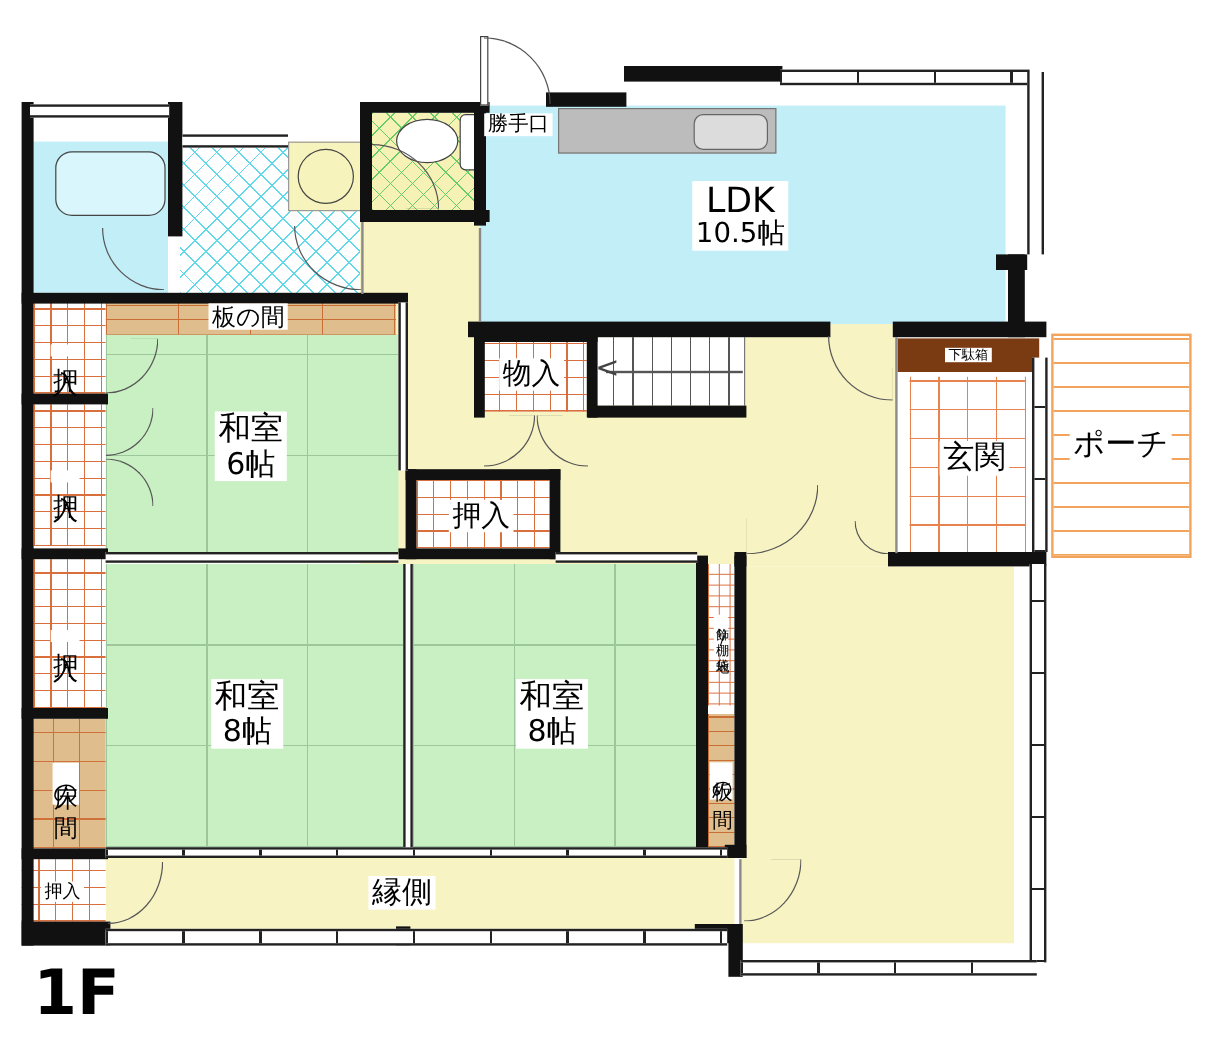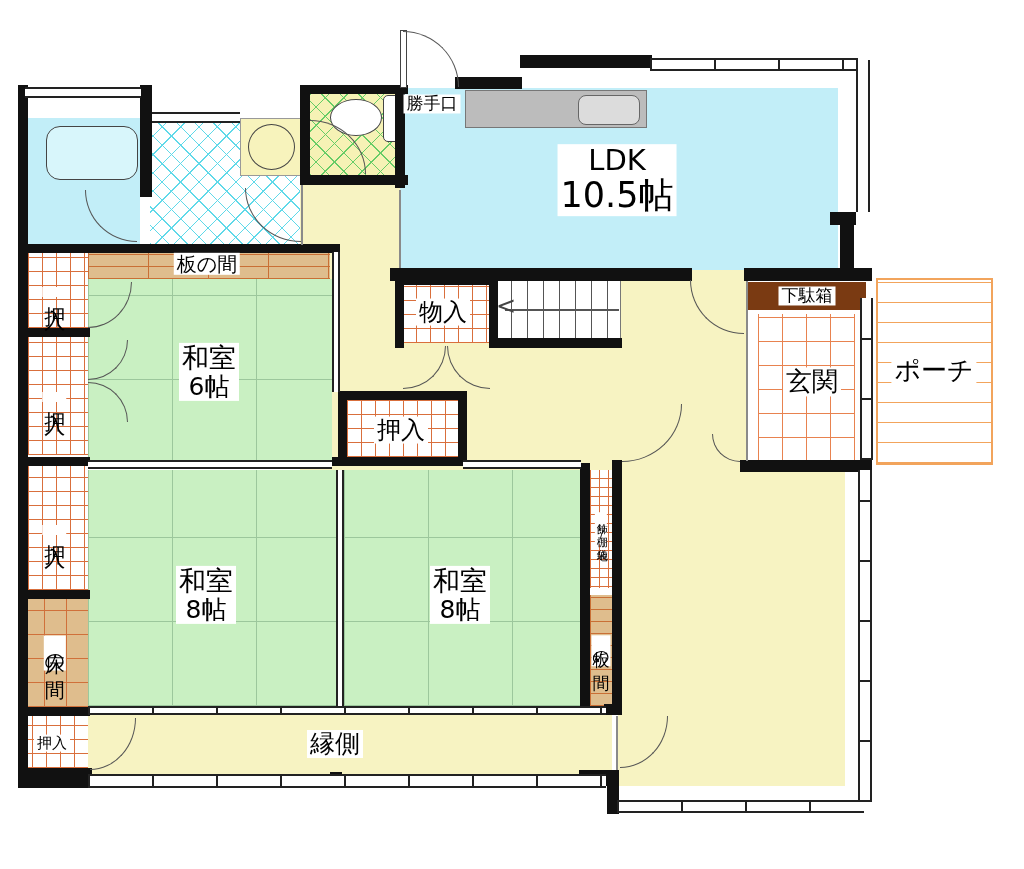--- a/index.html
+++ b/index.html
@@ -148,42 +148,43 @@
   <div class="abs arc-br" style="left:622px;top:404px;width:60px;height:58px"></div>
   <div class="abs arc-bl" style="left:712px;top:434px;width:28px;height:28px"></div>
   <div class="abs arc-br" style="left:88px;top:282px;width:44px;height:46px"></div>
   <div class="abs arc-br" style="left:88px;top:340px;width:40px;height:40px"></div>
   <div class="abs arc-tr" style="left:88px;top:382px;width:40px;height:40px"></div>
   <div class="abs arc-br" style="left:620px;top:716px;width:48px;height:52px"></div>
   <div class="abs arc-br" style="left:90px;top:718px;width:46px;height:52px"></div>
 
   <div class="abs lbl" style="left:617px;top:180px;font-size:29px">
     <div>LDK</div>
-    <div style="font-size:35px">10.5帖</div>
+    <div style="font-size:23px">10.5帖</div>
   </div>
   <div class="abs lbl" style="left:209px;top:372px;font-size:27px">
     <div>和室</div>
     <div style="font-size:25px">6帖</div>
   </div>
   <div class="abs lbl" style="left:206px;top:595px;font-size:27px">
     <div>和室</div>
     <div style="font-size:25px">8帖</div>
   </div>
   <div class="abs lbl" style="left:460px;top:595px;font-size:27px">
     <div>和室</div>
     <div style="font-size:25px">8帖</div>
   </div>
   <div class="abs lbl" style="left:812px;top:382px;font-size:26px">玄関</div>
   <div class="abs lbl" style="left:934px;top:371px;font-size:26px">ポーチ</div>
-  <div class="abs lbl" style="left:807px;top:296px;font-size:17px">下駄箱</div>
+  <div class="abs lbl" style="left:807px;top:296px;font-size:11px">下駄箱</div>
   <div class="abs lbl" style="left:432px;top:104px;font-size:17px">勝手口</div>
   <div class="abs lbl" style="left:443px;top:312px;font-size:24px">物入</div>
   <div class="abs lbl" style="left:207px;top:264px;font-size:20px">板の間</div>
   <div class="abs lbl vert" style="left:54px;top:292px;font-size:21px">押入</div>
   <div class="abs lbl vert" style="left:54px;top:397px;font-size:21px">押入</div>
   <div class="abs lbl vert" style="left:54px;top:530px;font-size:21px">押入</div>
   <div class="abs lbl vert" style="left:55px;top:653px;font-size:20px">床の間</div>
   <div class="abs lbl" style="left:52px;top:743px;font-size:15px">押入</div>
   <div class="abs lbl" style="left:401px;top:430px;font-size:24px">押入</div>
   <div class="abs lbl vert" style="left:601px;top:528px;font-size:11px;letter-spacing:0">飾り棚/地袋</div>
   <div class="abs lbl vert" style="left:601px;top:651px;font-size:17px">板の間</div>
   <div class="abs lbl" style="left:335px;top:744px;font-size:25px">縁側</div>
+  <div class="abs" style="left:28px;top:802px;font-size:52px;font-weight:bold;line-height:1">1F</div>
 </div>
 
 </body></html>

